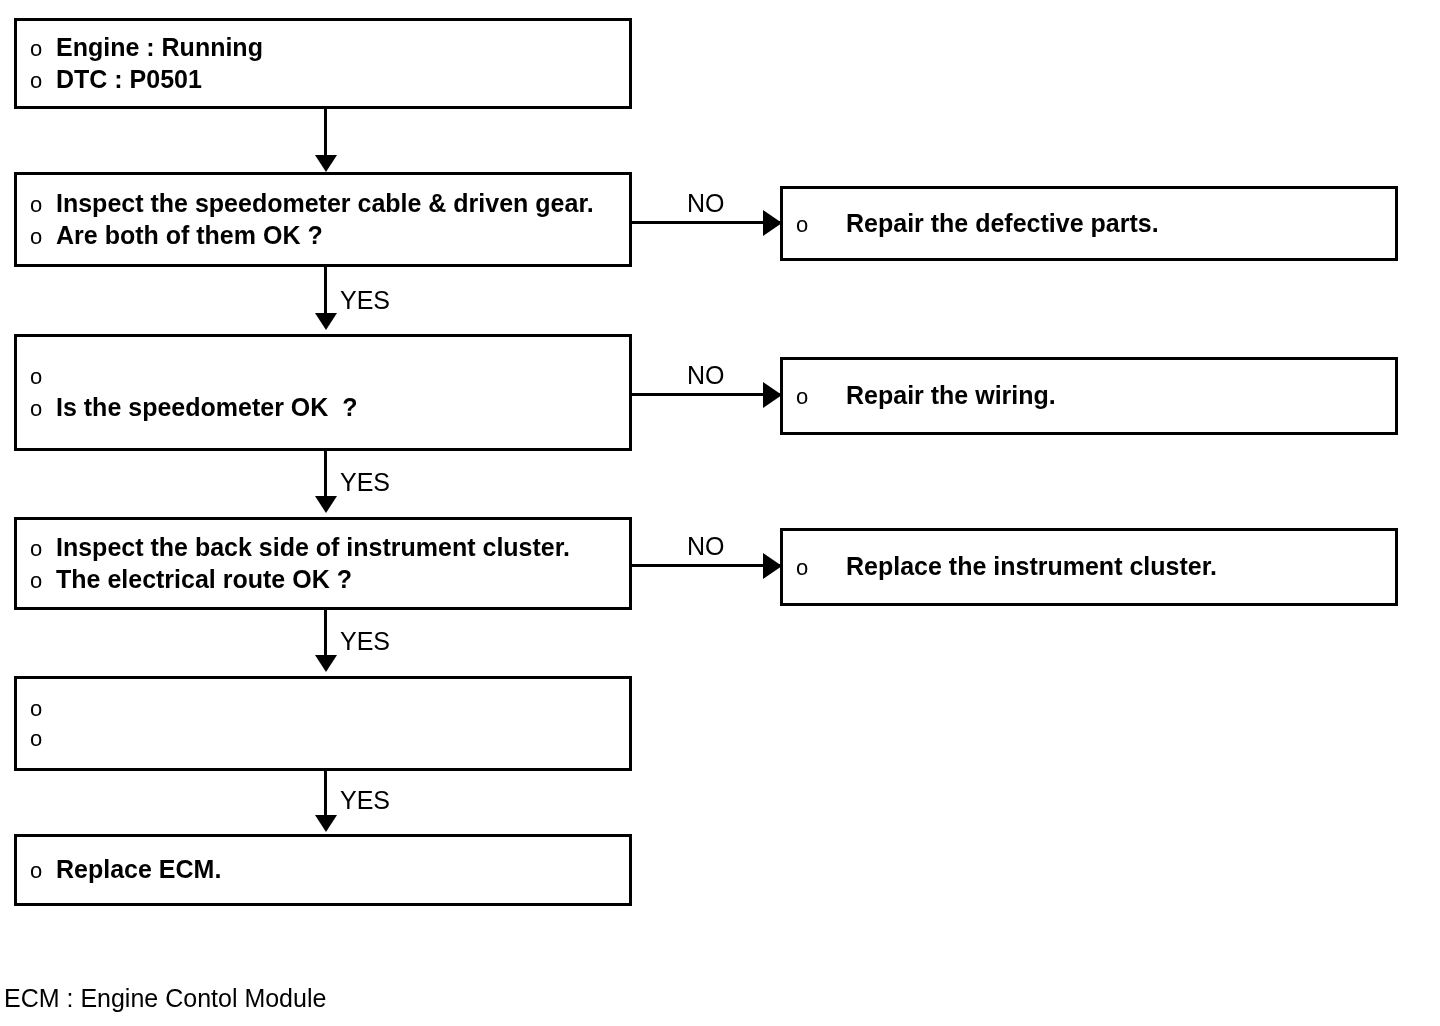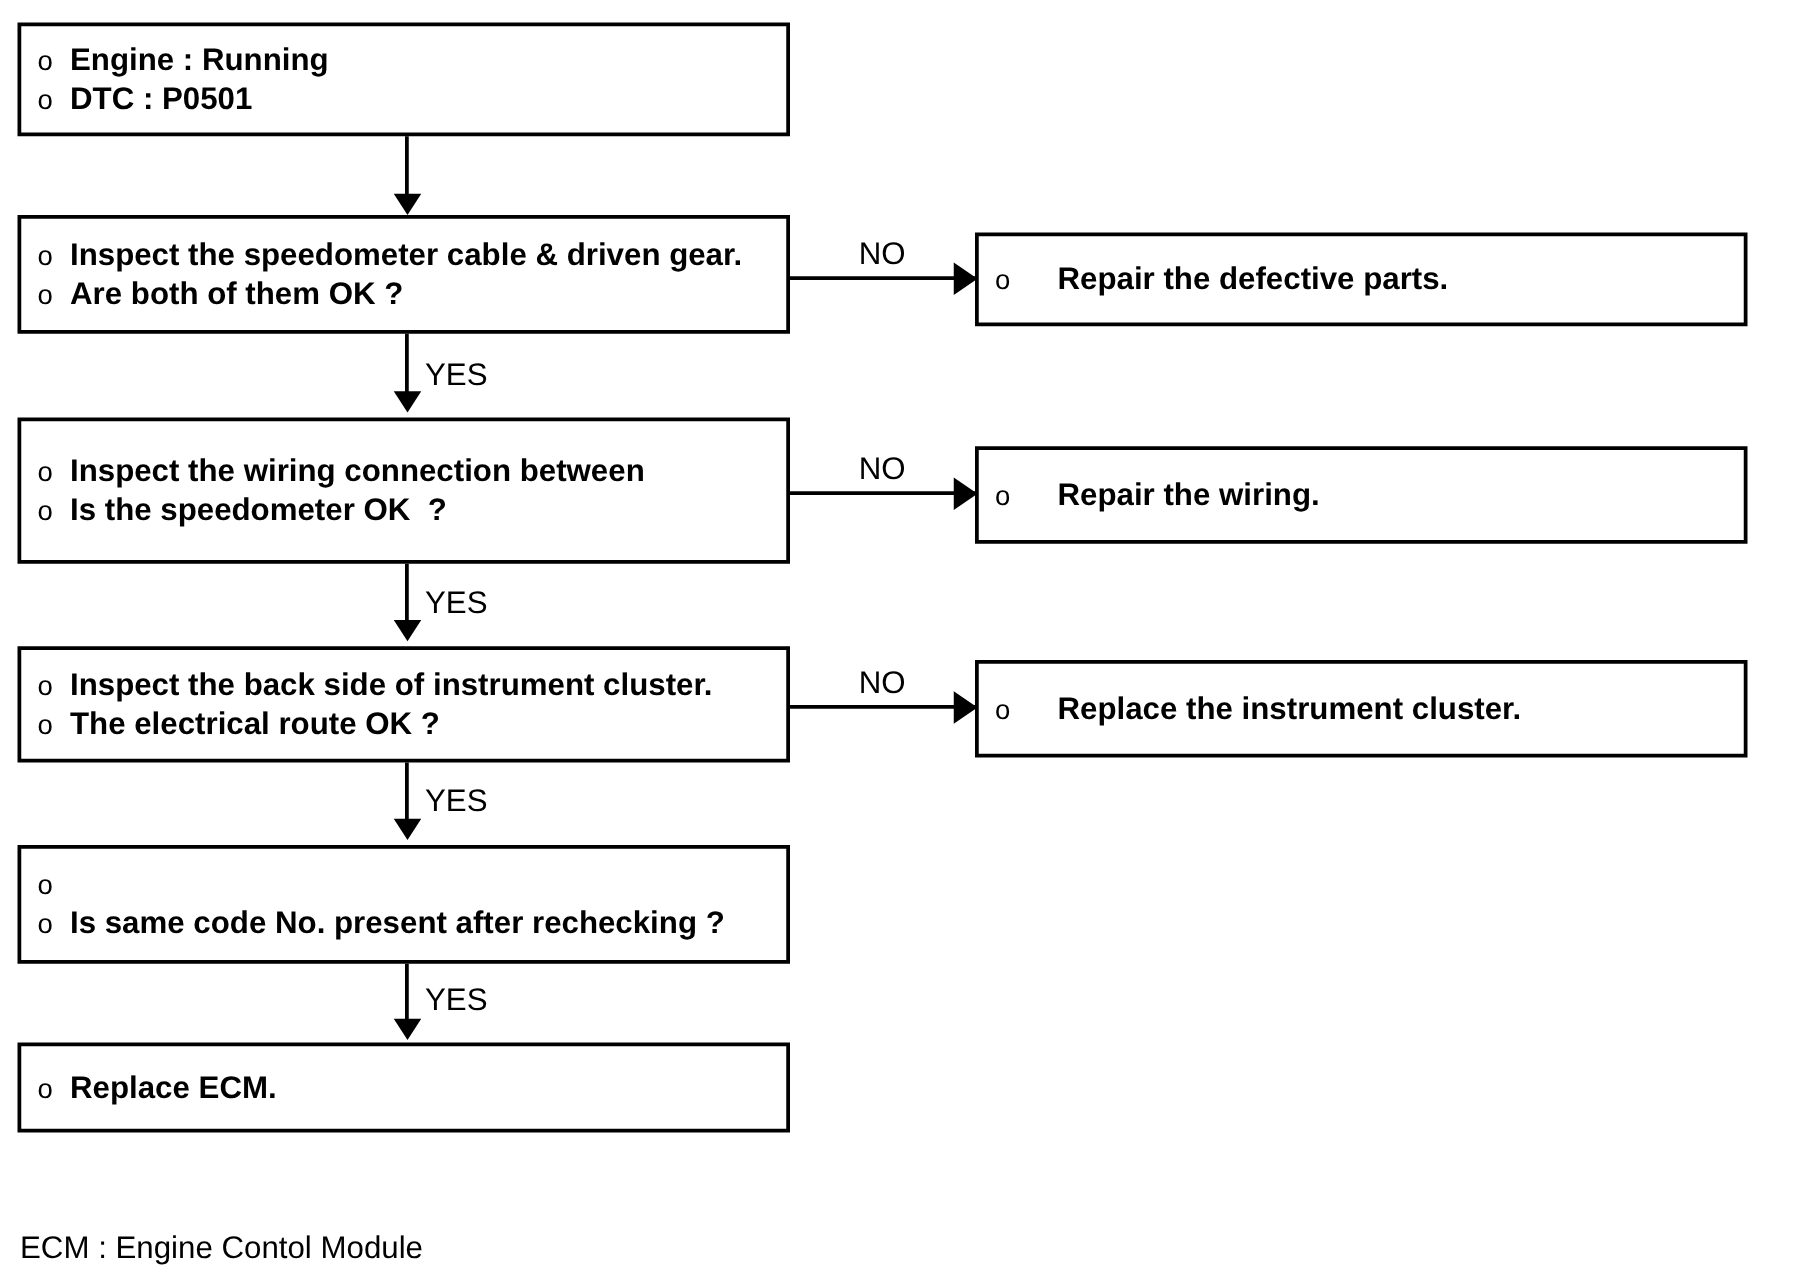--- a/index.html
+++ b/index.html
@@ -134,21 +134,20 @@
     </div>
   </div>
 
   <div class="vline" style="left:324px; top:267px; height:49px;"></div>
   <div class="arrow-down" style="left:315px; top:313px;"></div>
   <div class="edge-label" style="left:340px; top:286px;">YES</div>
 
   <div class="node left" style="left:14px; top:334px; width:618px; height:117px;">
     <div class="row">
       <span class="bullet">o</span>
-      <span class="ltext">Inspect the wiring connection between</span>
     </div>
     <div class="row">
       <span class="bullet">o</span>
       <span class="ltext">Is the speedometer OK  ?</span>
     </div>
   </div>
 
   <div class="hline" style="left:632px; top:393px; width:148px;"></div>
   <div class="arrow-right" style="left:763px; top:382px;"></div>
   <div class="edge-label" style="left:687px; top:361px;">NO</div>
@@ -189,30 +188,29 @@
   <div class="vline" style="left:324px; top:610px; height:48px;"></div>
   <div class="arrow-down" style="left:315px; top:655px;"></div>
   <div class="edge-label" style="left:340px; top:627px;">YES</div>
 
   <div class="node left" style="left:14px; top:676px; width:618px; height:95px;">
     <div class="row">
       <span class="bullet">o</span>
     </div>
     <div class="row">
       <span class="bullet">o</span>
-      <span class="ltext">Is same code No. present after rechecking ?</span>
     </div>
   </div>
 
   <div class="vline" style="left:324px; top:771px; height:47px;"></div>
   <div class="arrow-down" style="left:315px; top:815px;"></div>
   <div class="edge-label" style="left:340px; top:786px;">YES</div>
 
   <div class="node left" style="left:14px; top:834px; width:618px; height:72px;">
     <div class="row">
       <span class="bullet">o</span>
       <span class="ltext">Replace ECM.</span>
     </div>
   </div>
 
-  <div class="legend" style="left:16px; top:981px;">ECM : Engine Contol Module</div>
+  <div class="legend" style="left:4px; top:981px;">ECM : Engine Contol Module</div>
 
 </div>
 
 </body></html>

